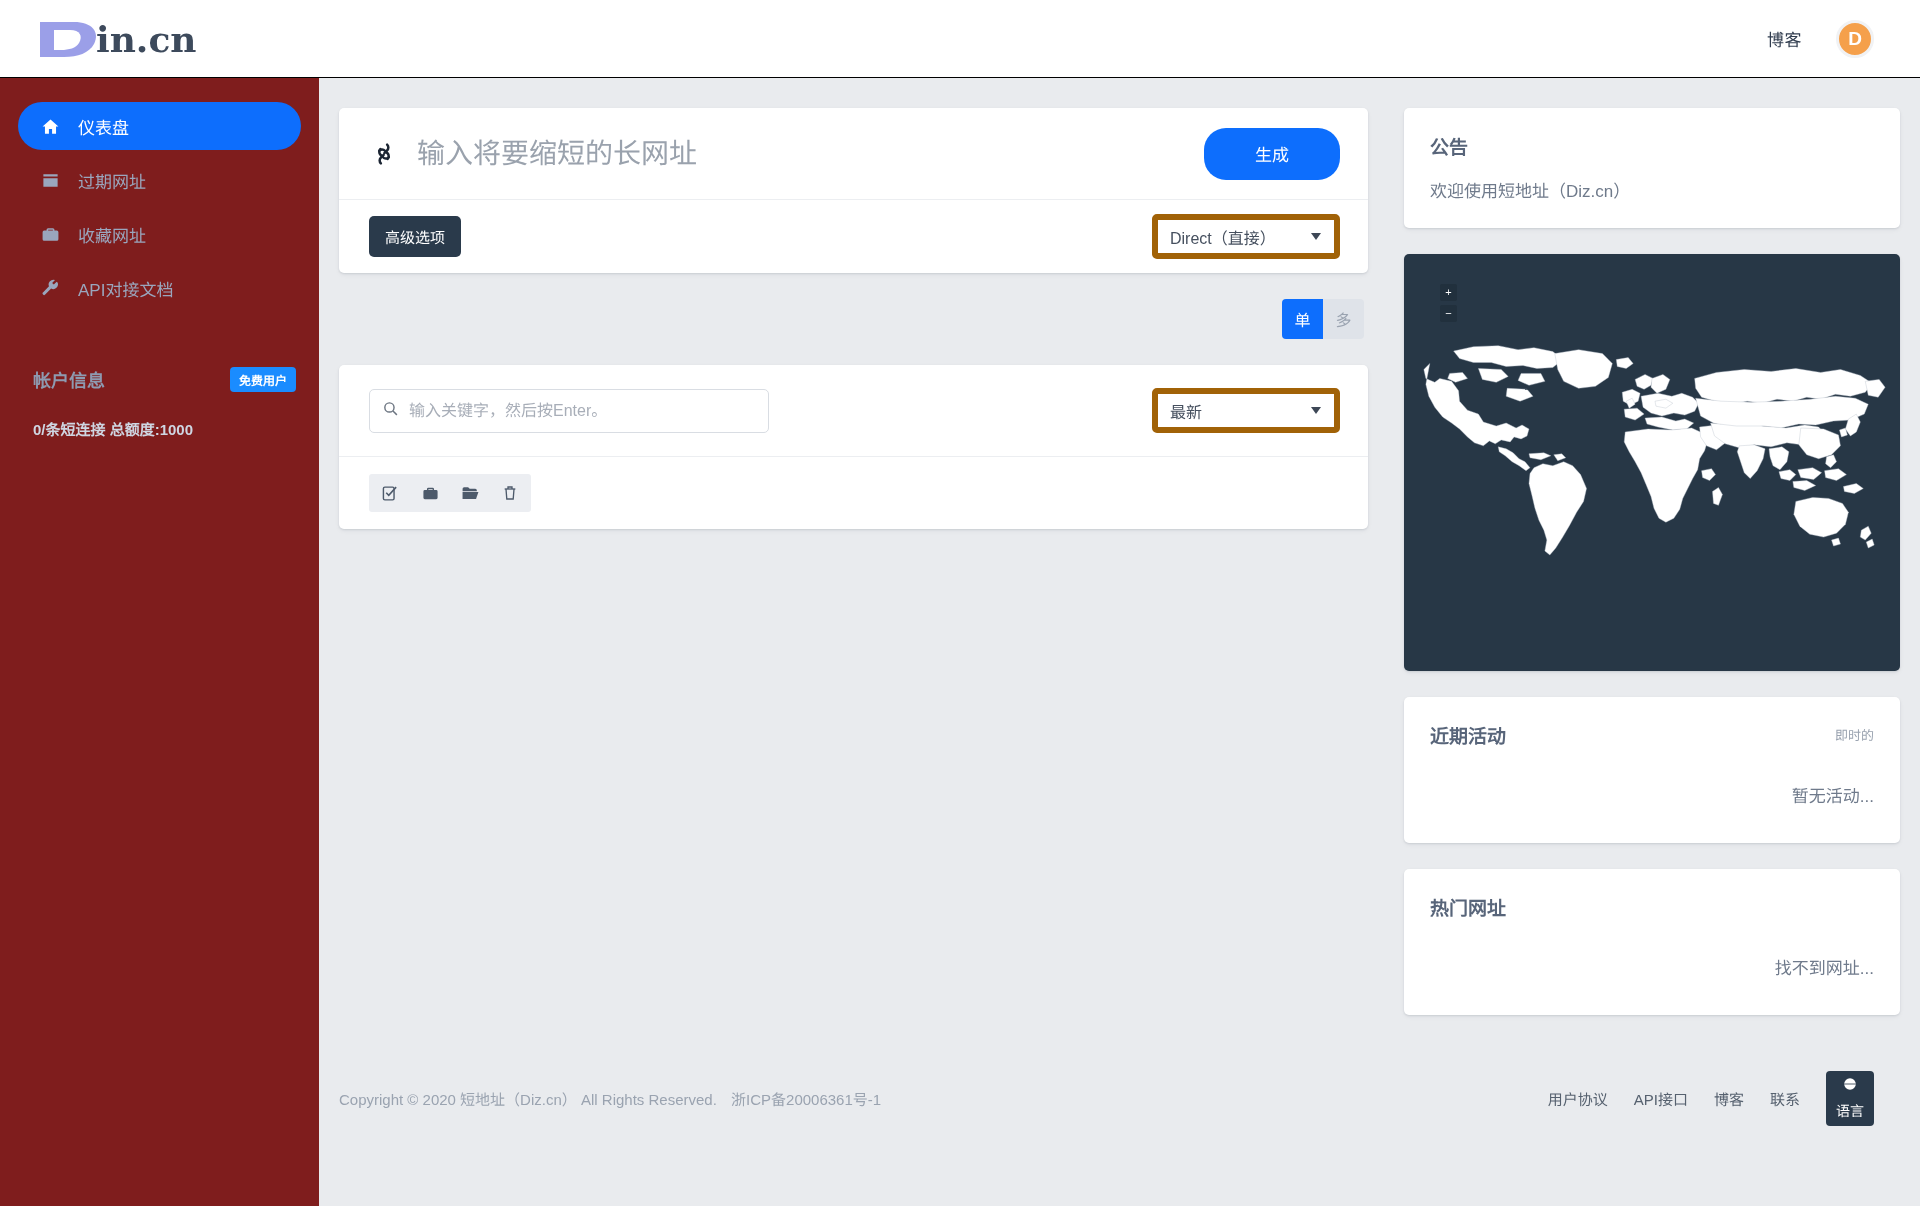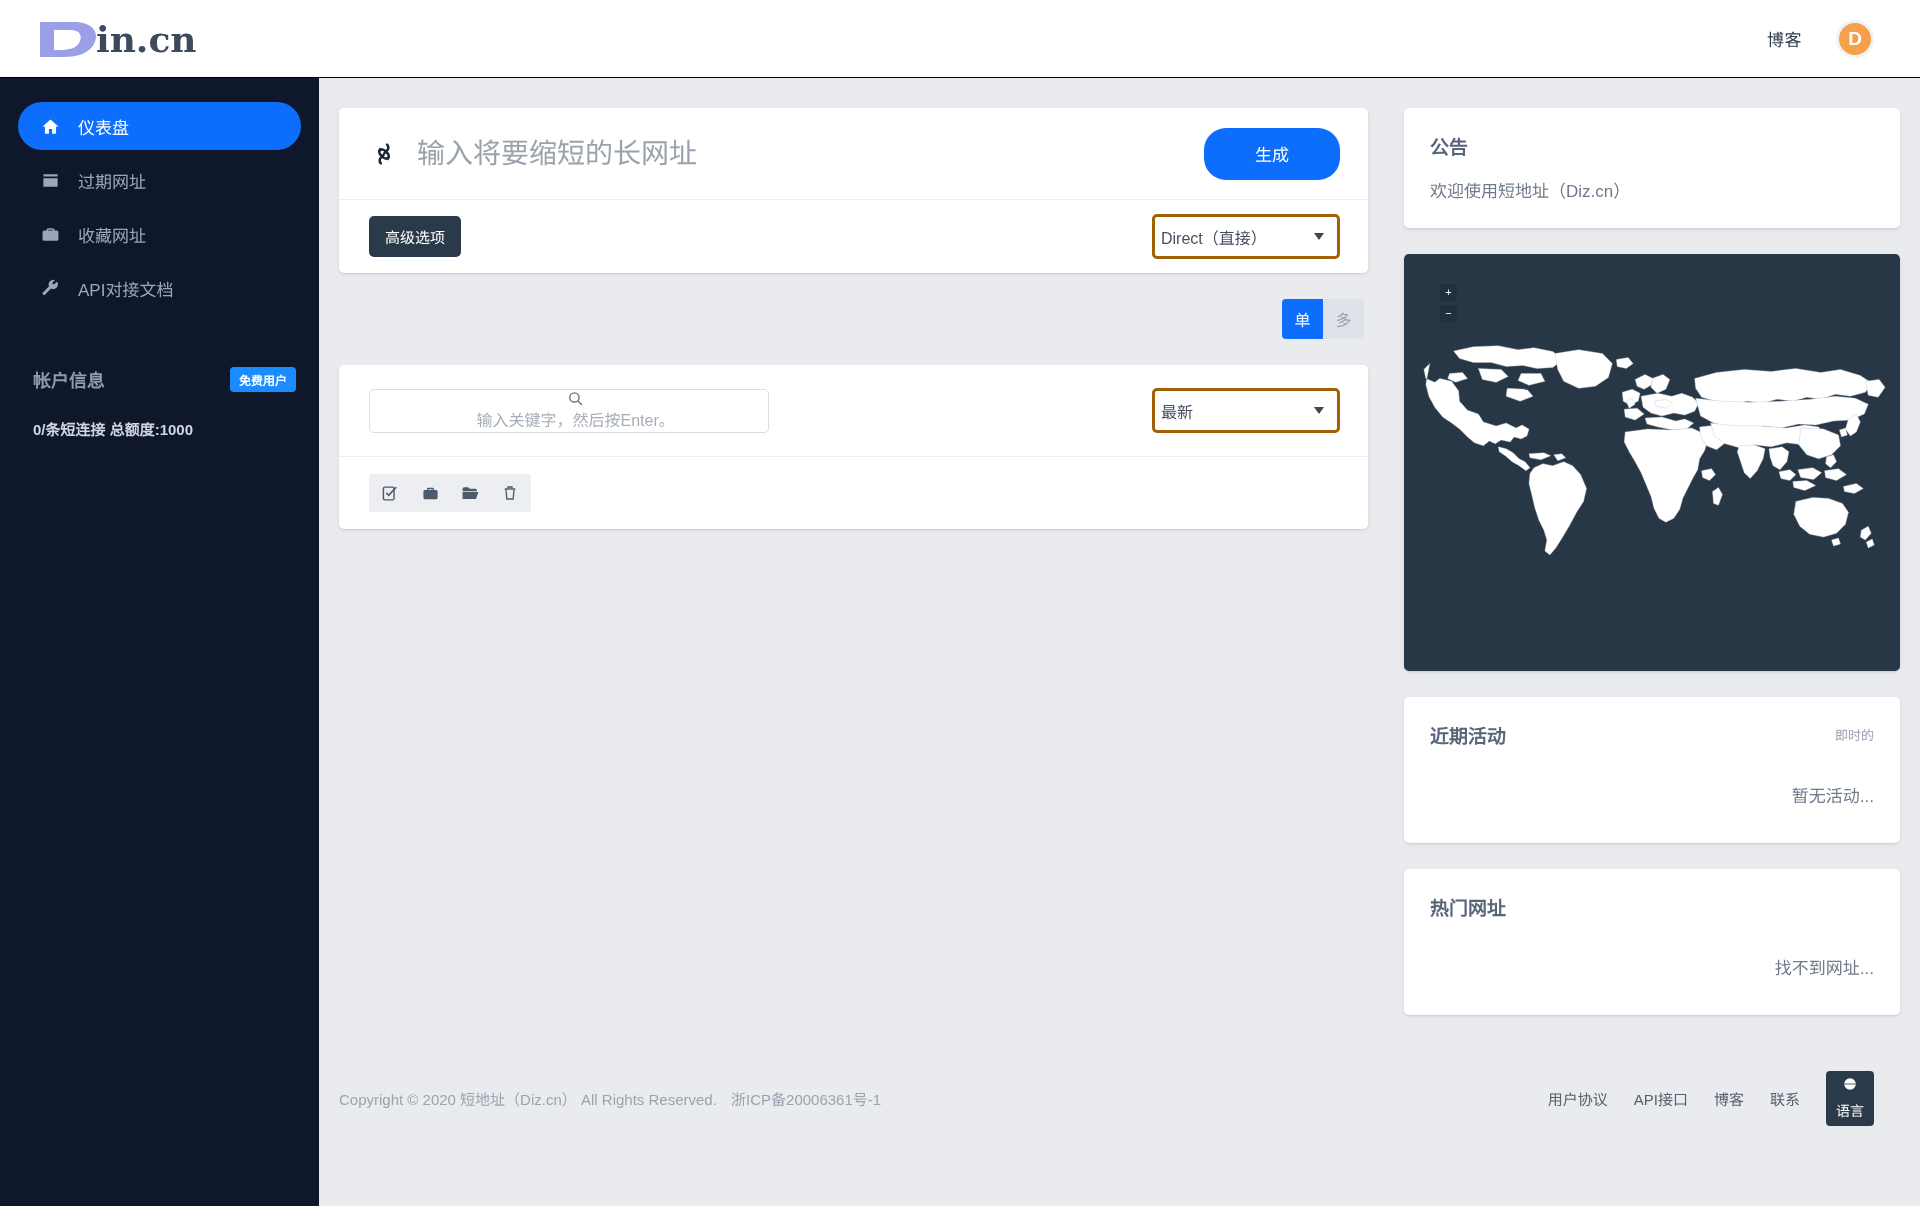--- a/index.html
+++ b/index.html
@@ -35,21 +35,21 @@
     background: #f5a04b;
     color: #ffffff; font-size: 19px; font-weight: 700;
     display: flex; align-items: center; justify-content: center;
     border: 3px solid #f1f2f4;
   }
 
   
   .sidebar {
     position: absolute; top: 78px; left: 0;
     width: 319px; height: 1128px;
-    background: #0f172a;
+    background: #7f1d1d;
     padding: 24px 18px 0 18px;
   }
   .nav-item {
     display: flex; align-items: center;
     gap: 18px;
     height: 48px;
     padding: 0 22px;
     border-radius: 28px;
     color: #9aa6bd;
     font-size: 17px;
@@ -126,24 +126,24 @@
   }
   .btn-adv {
     background: #2a3a4b; color: #ffffff;
     border: none; border-radius: 5px;
     font-size: 15px; font-family: inherit;
     padding: 10px 16px; cursor: pointer;
   }
   .select-box {
     position: relative;
     width: 188px; height: 45px;
-    border: 3px solid #a16207; border-radius: 5px;
+    border: 6px solid #a16207; border-radius: 5px;
     background: #fff;
     display: flex; align-items: center;
-    padding: 0 6px;
+    padding: 0 12px;
     font-size: 16px; color: #46505f;
     cursor: pointer;
   }
   .select-box .caret {
     position: absolute; right: 13px;
     width: 0; height: 0;
     border-left: 5px solid transparent;
     border-right: 5px solid transparent;
     border-top: 7px solid #3d4756;
   }
@@ -167,21 +167,20 @@
     display: flex; align-items: center;
     justify-content: space-between;
     height: 92px; padding: 0 28px 0 30px;
     border-bottom: 1px solid #eceef1;
   }
   .search-field {
     position: relative; width: 400px; height: 44px;
     border: 1px solid #d9dde3; border-radius: 5px;
     display: flex; align-items: center; padding-left: 12px;
     background: #fff;
-    flex-direction: column;
   }
   .search-field input {
     border: none; outline: none; flex: 1;
     font-size: 16px; font-family: inherit; color: #46505f;
     margin-left: 10px; background: transparent;
   }
   .search-field input::placeholder { color: #a8aeb8; }
   .tool-row { height: 72px; display: flex; align-items: center; padding-left: 30px; }
   .tool-group {
     display: flex; align-items: center;

